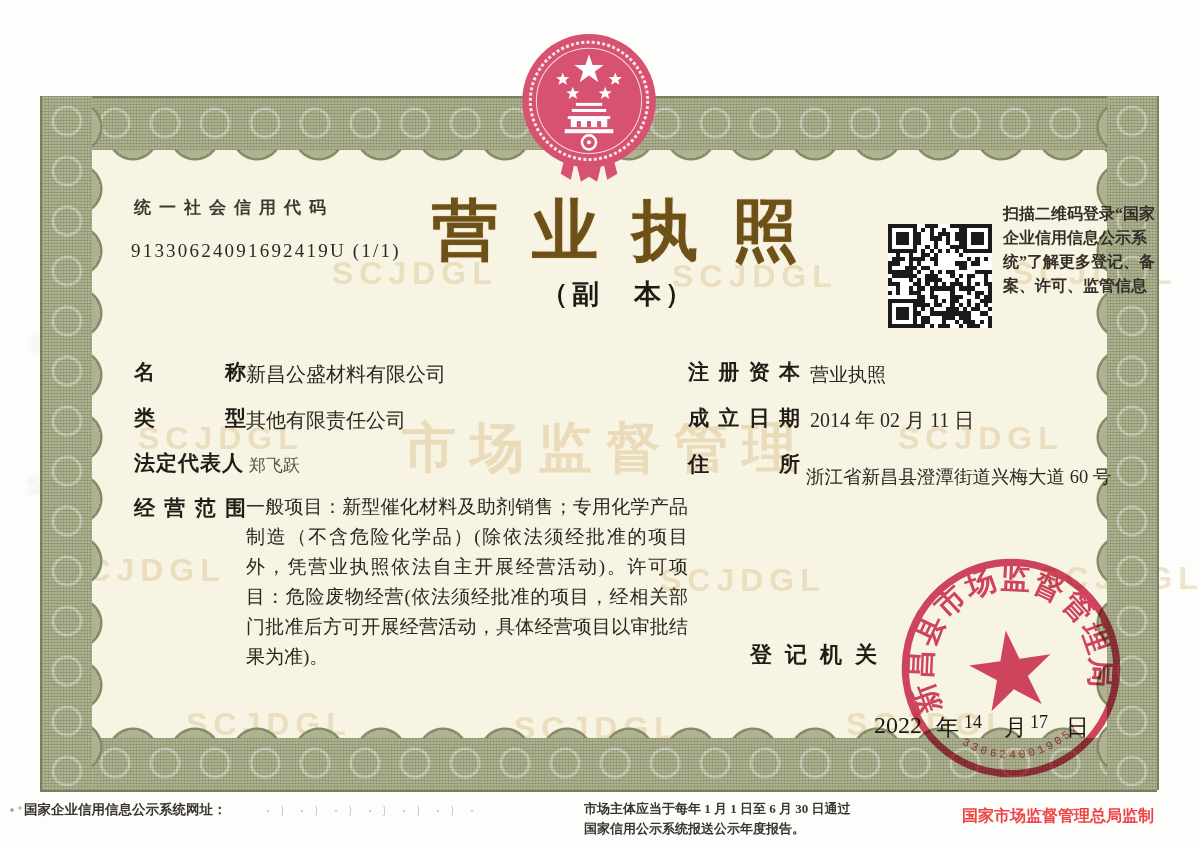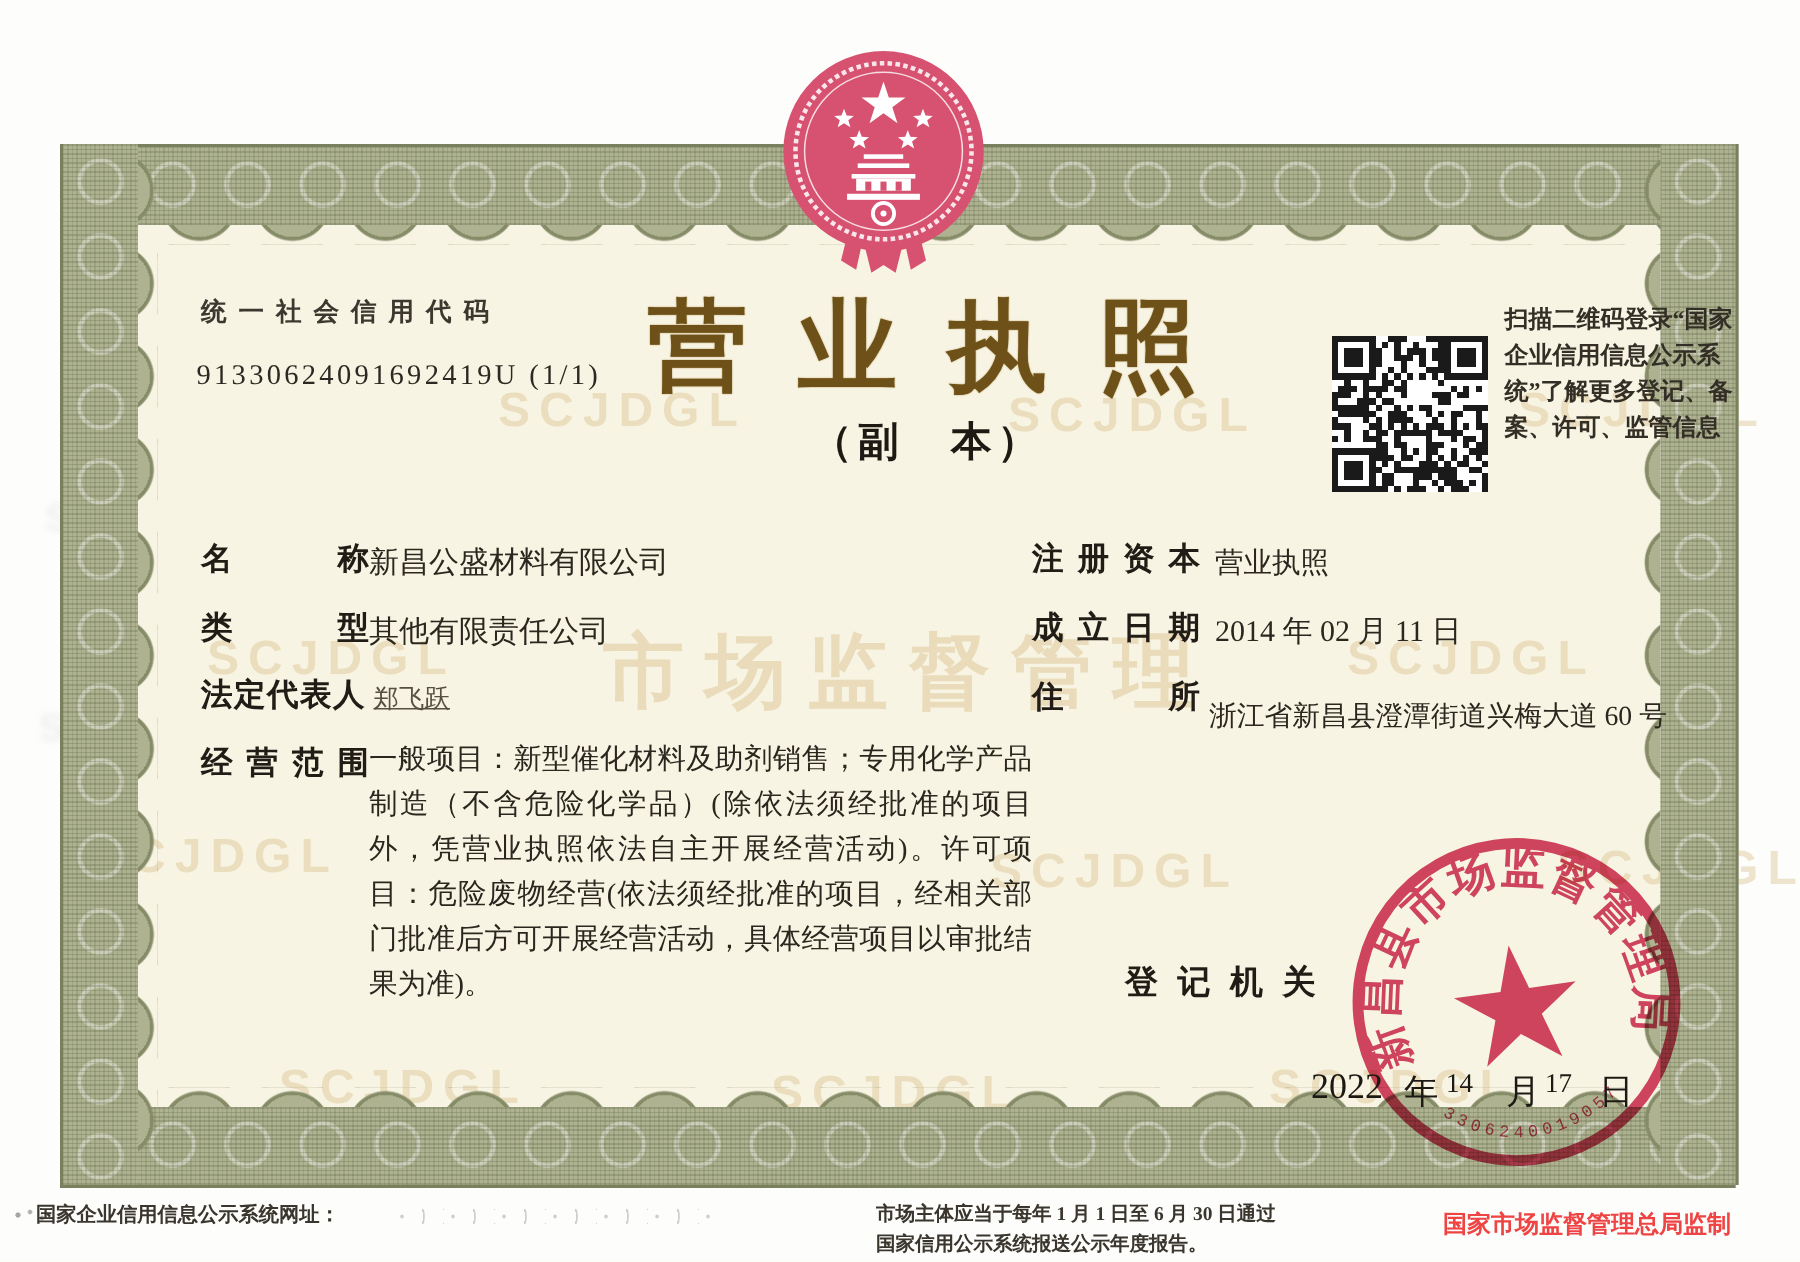--- a/index.html
+++ b/index.html
@@ -53,21 +53,21 @@
   .qr-caption{position:absolute;left:1003px;top:202px;width:153px;z-index:4;font-size:16px;line-height:1.5;
       font-weight:600;color:#332f26;}
 
   
   .field-label{position:absolute;z-index:4;width:112px;font-size:21px;font-weight:600;color:#211d16;}
   .char-justify{display:flex;justify-content:space-between;}
   .field-value{position:absolute;z-index:4;font-size:20px;color:#2b271f;white-space:nowrap;}
   .lbl-name{left:134px;top:358px;} .val-name{left:246px;top:361px;}
   .lbl-type{left:134px;top:404px;} .val-type{left:246px;top:407px;}
   .lbl-legal{left:134px;top:449px;letter-spacing:1px;width:auto;}
-  .val-legal{left:249px;top:454px;font-size:17px;color:#555043;text-decoration:underline;}
+  .val-legal{left:249px;top:454px;font-size:17px;color:#555043;}
   .lbl-scope{left:134px;top:494px;}
   .val-scope{left:246px;top:492px;width:442px;font-size:19px;line-height:1.58;white-space:normal;
       text-align:justify;color:#2b271f;}
   .lbl-regcap{left:688px;top:358px;} .val-regcap{left:810px;top:362px;font-size:19px;}
   .lbl-estdate{left:688px;top:404px;} .val-estdate{left:810px;top:407px;}
   .lbl-address{left:688px;top:450px;} .val-address{left:806px;top:464px;font-size:18.5px;}
 
   
   .authority{position:absolute;left:750px;top:640px;z-index:4;font-size:22px;letter-spacing:13px;
       font-weight:600;color:#211d16;white-space:nowrap;}

